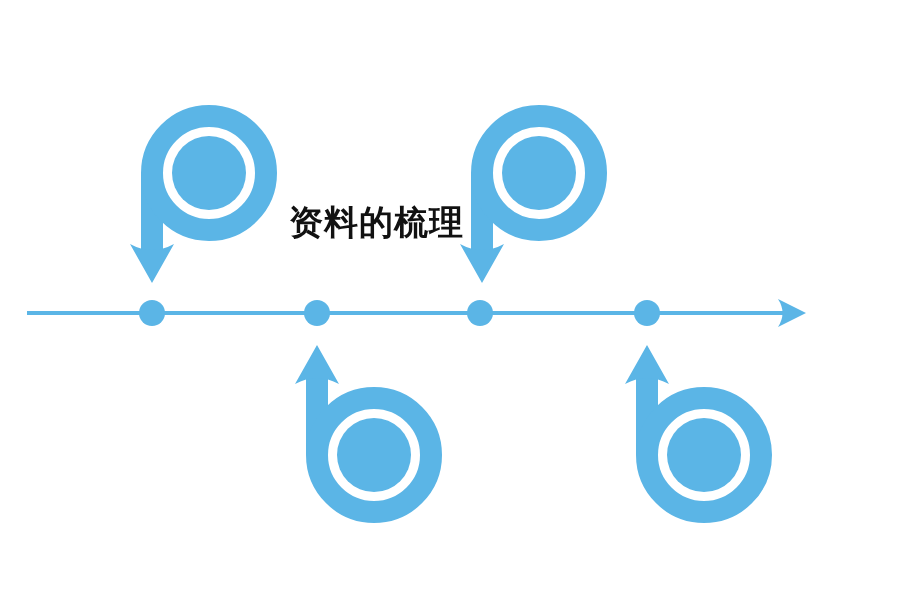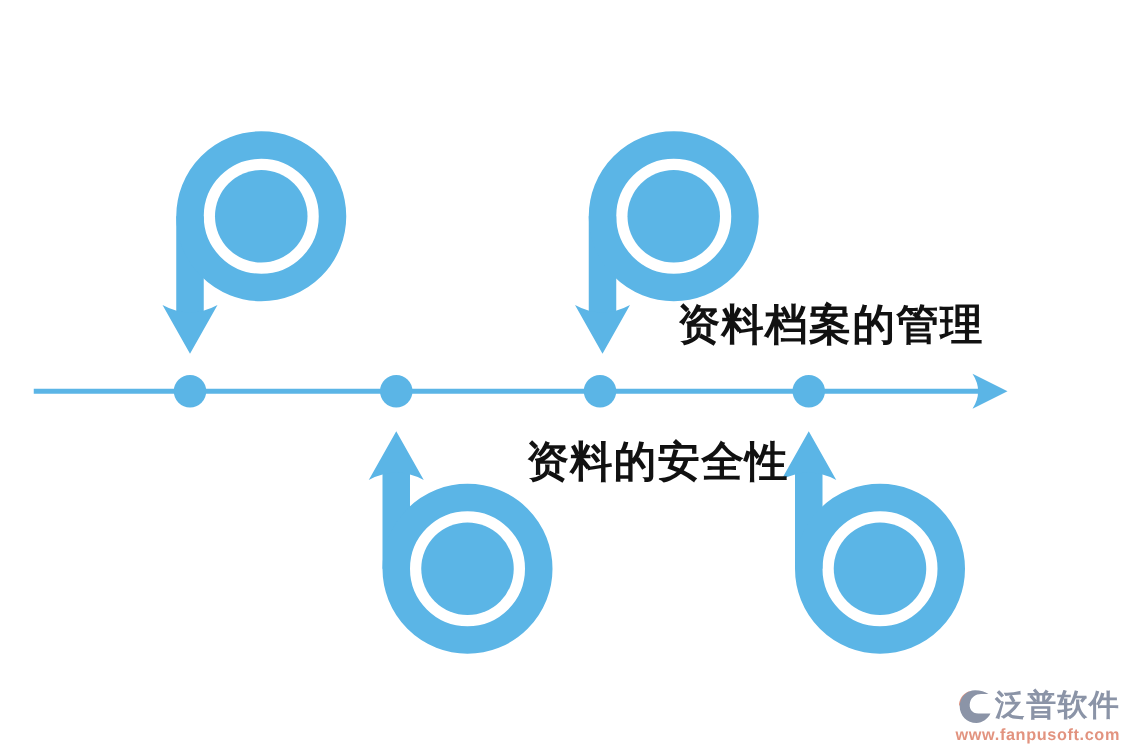--- a/index.html
+++ b/index.html
@@ -50,27 +50,16 @@
       <circle class="accent-fill" cx="480" cy="313" r="13"></circle>
       <circle class="accent-fill" cx="647" cy="313" r="13"></circle>
     </g>
 
     <use href="#loop-arrow" transform="translate(209,173)"></use>
     <use href="#loop-arrow" transform="translate(539,173)"></use>
     <use href="#loop-arrow" transform="translate(374,455) scale(1,-1)"></use>
     <use href="#loop-arrow" transform="translate(704,455) scale(1,-1)"></use>
   </svg>
 
-  <div class="label label-archive">资料档案的管理</div>
-  <div class="label label-security">资料的安全性</div>
+  <div class="label label-organize">资料的梳理</div>
 
-  <div class="watermark">
-    <div class="wm-row">
-      <svg class="wm-logo" viewBox="0 0 28 28">
-        <path fill="#e2937f" d="M10 3 C5.5 5 3 9 3 13.5 L10 13.5 C9 9.5 10.5 6 13.5 3.2 Z"></path>
-        <path fill="#8b94a7" d="M15 2 C9 2 3.5 7 3.5 14 C3.5 21 9 26.5 16 26.5 C20.5 26.5 24.5 23.5 26.5 19.5 L17.5 19.5 C12.5 19.5 10.2 15.5 11.2 11.2 C12.2 7 15.5 4.8 19.5 4.8 L25 4.8 C22.5 3 19 2 15 2 Z"></path>
-      </svg>
-      <span class="wm-brand">泛普软件</span>
-    </div>
-    <div class="wm-url">www.fanpusoft.com</div>
-  </div>
 
 </div>
 
 </body></html>

